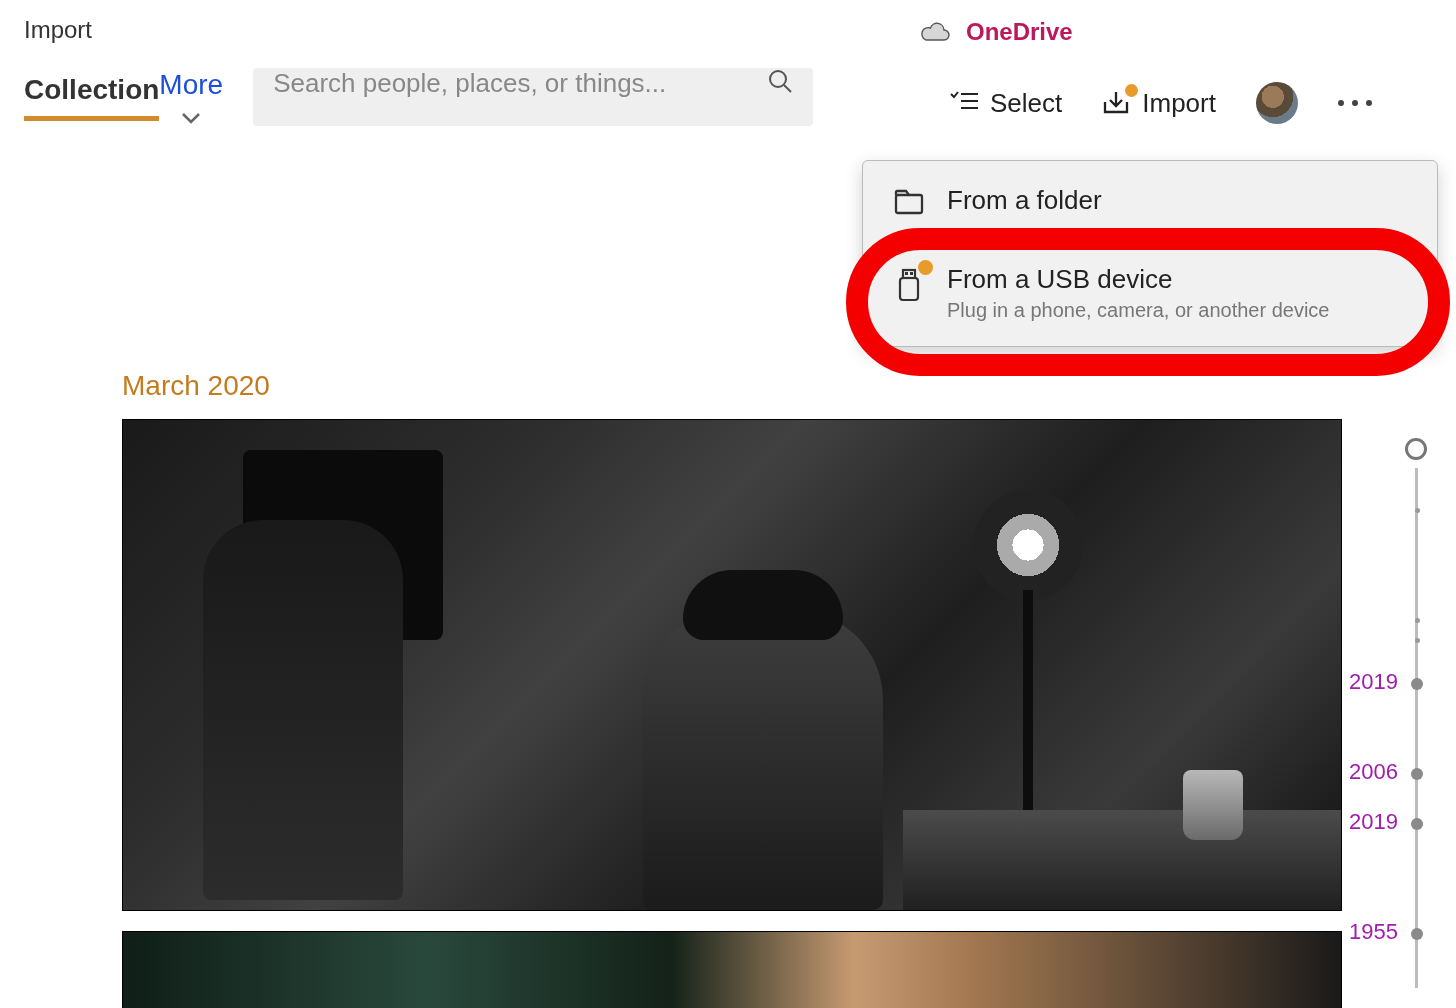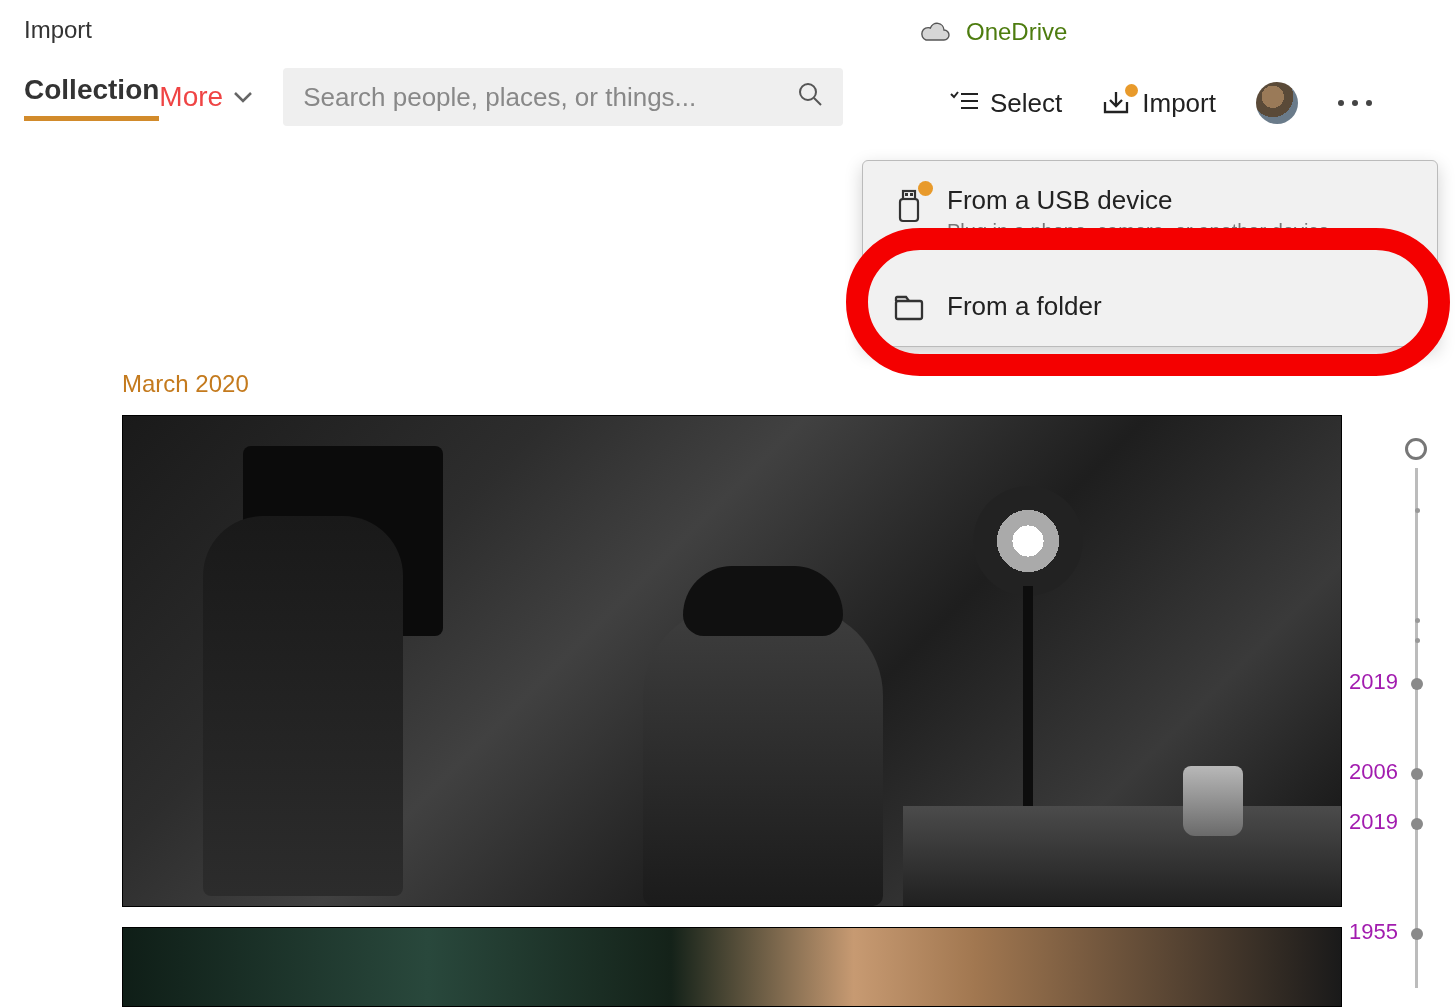--- a/index.html
+++ b/index.html
@@ -21,21 +21,22 @@
   }
   .titlebar .title { font-weight: 400; color: #333; }
   .onedrive {
     position: absolute;
     left: 920px;
     top: 18px;
     display: flex;
     align-items: center;
     gap: 14px;
     font-size: 24px;
-    color: #4d7c0f;
+    color: #be185d;
+    font-weight: bold;
   }
   .cloud-icon { display:inline-flex; }
   
   .navrow {
     display: flex;
     align-items: center;
     padding: 12px 24px 0 24px;
     height: 78px;
   }
   .tab {
@@ -44,35 +45,36 @@
     padding-bottom: 10px;
     border-bottom: 5px solid transparent;
     cursor: pointer;
   }
   .tab.active {
     font-weight: 600;
     border-bottom-color: #d28b2b;
   }
   .more {
     font-size: 28px;
-    color: #ef4444;
+    color: #1d4ed8;
     display: flex;
     align-items: center;
     gap: 10px;
     cursor: pointer;
+    flex-direction: column;
   }
   .chevdown { display:inline-flex; }
   .searchbox {
     margin-left: 30px;
     width: 560px;
     height: 58px;
     background: #efefef;
     border-radius: 4px;
     display: flex;
-    align-items: center;
+    align-items: flex-start;
     justify-content: space-between;
     padding: 0 20px;
     font-size: 26px;
     color: #888;
   }
   .searchbox input {
     border: none; background: transparent; outline: none;
     font-size: 26px; color: #333; width: 90%;
   }
   .searchbox input::placeholder { color: #888; }
@@ -134,21 +136,21 @@
     border-radius: 76px;
     z-index: 6;
     pointer-events: none;
   }
   
   .content {
     padding: 240px 0 0 122px;
     position: relative;
   }
   .date-heading {
-    font-size: 24px;
+    font-size: 28px;
     color: #c47a1d;
     margin-bottom: 17px;
   }
   .photo {
     width: 1220px;
     height: 492px;
     background: linear-gradient(135deg,#1a1a1a 0%, #2d2d2d 25%, #414141 40%, #1e1e1e 60%, #3a3a3a 80%, #0f0f0f 100%);
     border: 1px solid #000;
     position: relative;
     overflow:hidden;
@@ -260,42 +262,42 @@
   <div class="dots">
     <span></span>
       <span></span>
       <span></span>
   </div>
 </div>
 
 <div class="dropdown">
   <div class="dd-item">
     <span class="dd-icon">
+      <svg width="30" height="26" viewBox="0 0 30 26">
+          <rect x="2" y="6" width="26" height="18" rx="2" fill="none" stroke="#333" stroke-width="2.3"></rect>
+          <path d="M2 6V3a1 1 0 0 1 1-1h9l3 4" fill="none" stroke="#333" stroke-width="2.3"></path>
+        </svg>
+    </span>
+    <div class="dd-text">
+      <span class="dd-title">From a folder</span>
+    </div>
+  </div>
+  <div class="dd-item">
+    <span class="dd-icon">
       <svg width="26" height="34" viewBox="0 0 26 34">
         <rect x="7" y="2" width="12" height="8" fill="none" stroke="#333" stroke-width="2.2"></rect>
         <rect x="9" y="4" width="3" height="3" fill="#333"></rect>
           <rect x="14" y="4" width="3" height="3" fill="#333"></rect>
         <rect x="4" y="10" width="18" height="22" rx="3" fill="none" stroke="#333" stroke-width="2.2"></rect>
       </svg>
       <span class="dot2"></span>
     </span>
     <div class="dd-text">
       <span class="dd-title">From a USB device</span>
       <span class="dd-sub">Plug in a phone, camera, or another device</span>
-    </div>
-  </div>
-  <div class="dd-item">
-    <span class="dd-icon">
-      <svg width="30" height="26" viewBox="0 0 30 26">
-          <rect x="2" y="6" width="26" height="18" rx="2" fill="none" stroke="#333" stroke-width="2.3"></rect>
-          <path d="M2 6V3a1 1 0 0 1 1-1h9l3 4" fill="none" stroke="#333" stroke-width="2.3"></path>
-        </svg>
-    </span>
-    <div class="dd-text">
-      <span class="dd-title">From a folder</span>
     </div>
   </div>
 </div>
 <div class="highlight-ring"></div>
 
 <div class="content">
   <div class="date-heading">March 2020</div>
   <div class="photo">
     <div class="cam"></div>
       <div class="camop"></div>

